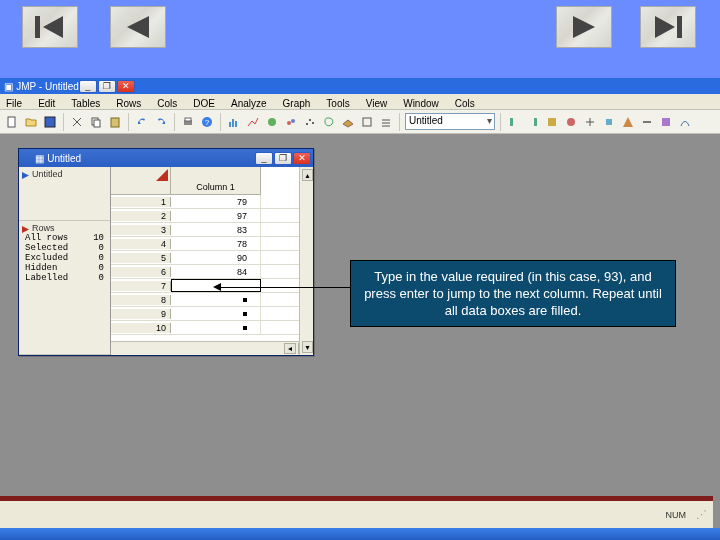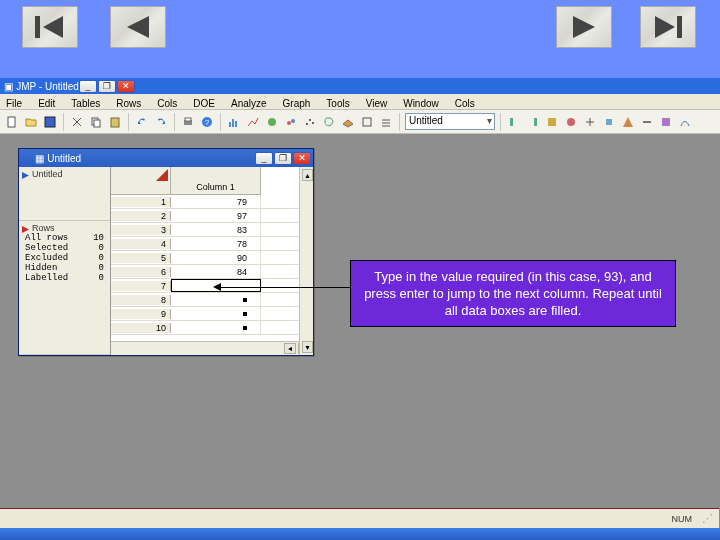--- a/index.html
+++ b/index.html
@@ -152,38 +152,38 @@
     border-left:1px solid #c0c0b0; display:flex; flex-direction:column; justify-content:space-between; padding:2px;
   }
   .vscroll .arrow {
     width:11px; height:12px; background:#e6e6dc; border:1px solid #b0b0a0;
     display:flex; align-items:center; justify-content:center; font-size:8px;
   }
 
   
   .callout {
     position:absolute; left:350px; top:182px; width:326px;
-    background:#6d28d9; color:#fff; border:1px solid #000;
+    background:#0c4a6e; color:#fff; border:1px solid #000;
     padding:7px 6px; text-align:center; font-size:13px; line-height:17px;
     font-family:Arial,sans-serif;
   }
 
   
   .leader {
     position:absolute; left:220px; top:209px; width:132px; height:1px; background:#000;
   }
   .leader::before {
     content:""; position:absolute; left:-7px; top:-4px;
     border-style:solid; border-width:4.5px 8px 4.5px 0; border-color:transparent #000 transparent transparent;
   }
 
   
   .statusbar {
-    position:absolute; left:0; bottom:0; right:1px; height:20px; background:#ece9d8;
-    border-top:1px solid #7f1d1d; display:flex; justify-content:flex-end;
+    position:absolute; left:0; bottom:0; right:7px; height:32px; background:#ece9d8;
+    border-top:5px solid #7f1d1d; display:flex; justify-content:flex-end;
     font-size:9px; align-items:center; padding-right:8px;
   }
   .statgrip { font-size:11px; color:#999; letter-spacing:-2px; }
   .ready { margin-right:10px; color:#333; }
 
   
   .taskbar {
     position:absolute; bottom:0; left:0; right:0; height:12px;
     background:linear-gradient(#3a7fe8,#245ec4);
   }

